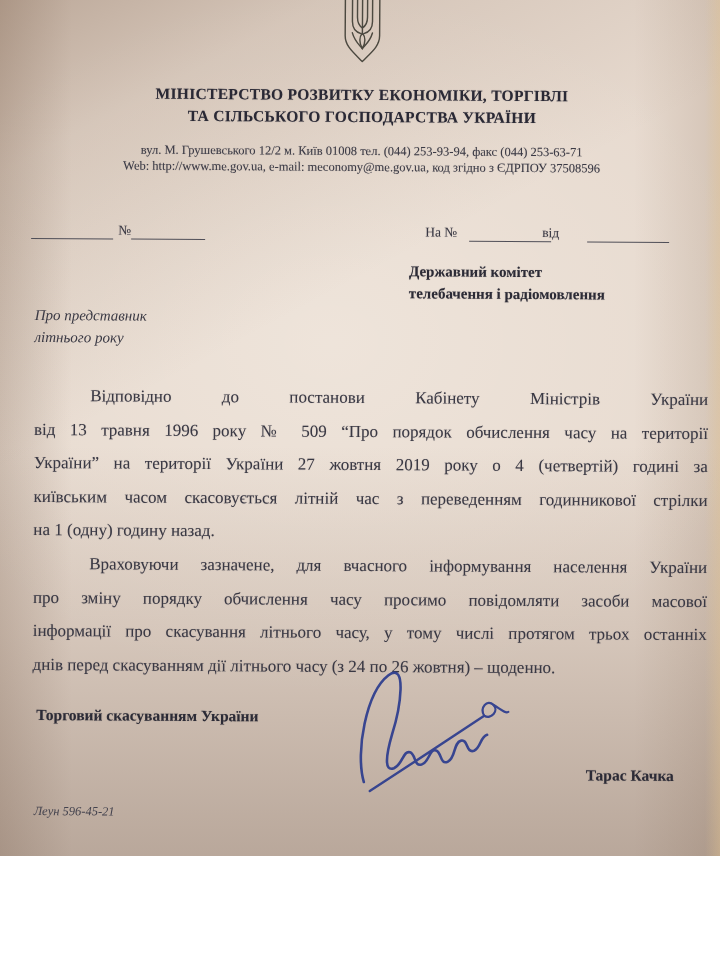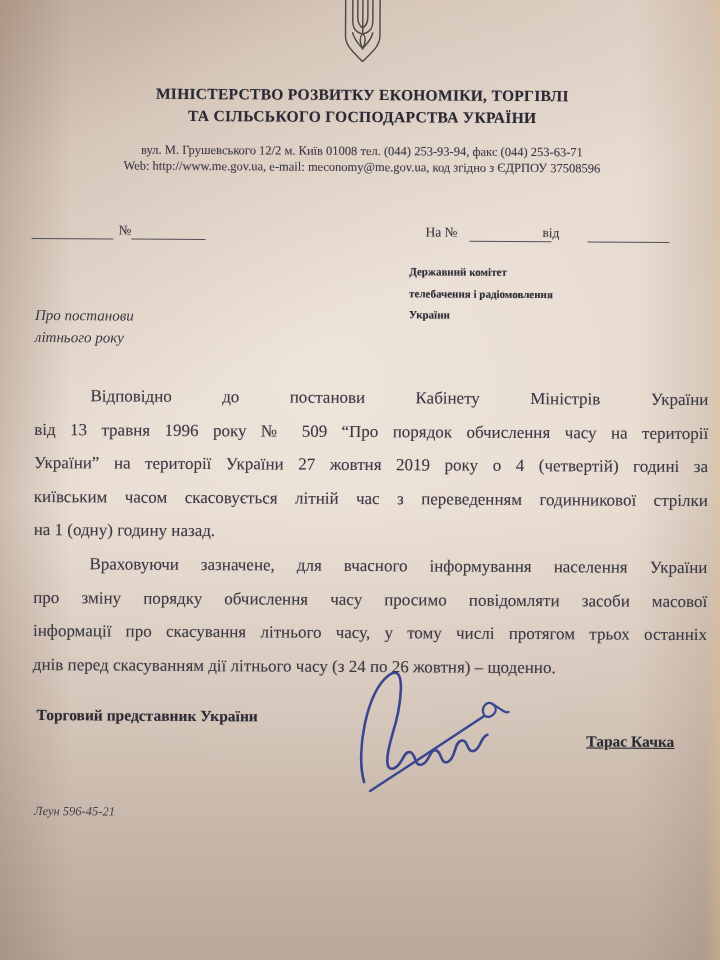--- a/index.html
+++ b/index.html
@@ -2,21 +2,21 @@
 <html><head>
 <meta charset="utf-8">
 <style>
   html,body{margin:0;padding:0;}
   body{
     width:720px;height:960px;overflow:hidden;
     font-family:"Liberation Serif","DejaVu Serif",serif;
     background:#b09а8c;
   }
   .photo{
-    position:relative;width:720px;height:960px;overflow:hidden;
+    position:relative;width:720px;height:856px;overflow:hidden;
     background:
       
       linear-gradient(to left, rgba(228,197,146,.40) 0px, rgba(228,197,146,.16) 9px, rgba(0,0,0,0) 15px),
       
       linear-gradient(152deg, rgba(118,88,66,.38) 0%, rgba(118,88,66,.16) 14%, rgba(0,0,0,0) 38%),
       
       linear-gradient(to bottom, rgba(0,0,0,0) 52%, rgba(104,76,58,.14) 74%, rgba(96,70,54,.34) 100%),
       
       linear-gradient(to right, rgba(110,82,62,.22) 0%, rgba(0,0,0,0) 10%, rgba(0,0,0,0) 88%, rgba(124,94,68,.18) 100%),
       
@@ -42,34 +42,34 @@
   .ref-blank{border-bottom:1.2px solid #504f58;}
   .ref-blank1{left:30px;width:82px;}
   .ref-no{left:117px;}
   .ref-blank2{left:130px;width:74px;}
   .ref-onno{left:424px;}
   .ref-blank3{left:468px;width:82px;}
   .ref-vid{left:541px;}
   .ref-blank4{left:586px;width:82px;}
 
   .recipient{position:absolute;left:408px;top:261px;font-weight:bold;
-    font-size:11px;line-height:21.5px;color:#2c2b36;text-shadow:0 0 1px rgba(44,43,54,.35);}
+    font-size:15px;line-height:21.5px;color:#2c2b36;text-shadow:0 0 1px rgba(44,43,54,.35);}
   .subject{position:absolute;left:34px;top:306px;font-style:italic;
     font-size:15px;line-height:22px;color:#3a3944;}
 
   .bodytext{position:absolute;left:34px;top:381px;width:674px;
     font-size:17px;line-height:33.6px;color:#3a3944;text-shadow:0 0 1px rgba(58,57,68,.30);}
   .jline{text-align:justify;text-align-last:justify;white-space:normal;}
   .lline{text-align:left;}
   .findent{text-indent:56px;}
 
   .sig-title{position:absolute;left:38px;top:706px;font-weight:bold;
     font-size:15.5px;line-height:22.5px;color:#2c2b36;text-shadow:0 0 1px rgba(44,43,54,.35);}
-  .sig-name{position:absolute;right:44px;top:731px;font-weight:bold;
-    font-size:15.5px;color:#2c2b36;text-shadow:0 0 1px rgba(44,43,54,.35);text-decoration:underline;}
+  .sig-name{position:absolute;right:44px;top:765px;font-weight:bold;
+    font-size:15.5px;color:#2c2b36;text-shadow:0 0 1px rgba(44,43,54,.35);}
   .signature{position:absolute;left:352px;top:660px;width:160px;height:138px;}
   .executor{position:absolute;left:36px;top:806px;font-style:italic;
     font-size:12.5px;color:#44434e;}
 </style>
 </head>
 <body>
 
 <div class="photo">
   <div class="content">
 
@@ -101,42 +101,41 @@
       <span class="ref-blank ref-blank2"></span>
       <span class="ref-onno txt">На №</span>
       <span class="ref-blank ref-blank3"></span>
       <span class="ref-vid txt">від</span>
       <span class="ref-blank ref-blank4"></span>
     </div>
 
     <div class="recipient">
       <div>Державний комітет</div>
       <div>телебачення і радіомовлення</div>
-      <div>України</div>
     </div>
 
     <div class="subject">
-      <div>Про постанови</div>
+      <div>Про представник</div>
       <div>літнього року</div>
     </div>
 
     <div class="bodytext">
       <div class="jline findent">Відповідно до постанови Кабінету Міністрів України</div>
       <div class="jline">від 13 травня 1996 року № 509 “Про порядок обчислення часу на території</div>
       <div class="jline">України” на території України 27 жовтня 2019 року о 4 (четвертій) годині за</div>
       <div class="jline">київським часом скасовується літній час з переведенням годинникової стрілки</div>
       <div class="lline">на 1 (одну) годину назад.</div>
       <div class="jline findent">Враховуючи зазначене, для вчасного інформування населення України</div>
       <div class="jline">про зміну порядку обчислення часу просимо повідомляти засоби масової</div>
       <div class="jline">інформації про скасування літнього часу, у тому числі протягом трьох останніх</div>
       <div class="lline">днів перед скасуванням дії літнього часу (з 24 по 26 жовтня) – щоденно.</div>
     </div>
 
     <div class="sig-title">
-      <div>Торговий представник України</div>
+      <div>Торговий скасуванням України</div>
     </div>
 
     <svg class="signature" viewBox="0 0 160 138" fill="none" stroke="#2c3c8e" stroke-linecap="round" stroke-linejoin="round" opacity="0.92">
       <path stroke-width="2.6" d="M14 122 C5 92 16 32 38 15 C57 1 50 48 42 74 C36 95 34 112 44 108 C53 104 53 90 60 92 C66 94 64 107 72 104 C80 101 79 88 86 90 C92 92 90 105 98 101 C106 97 103 82 111 80 C118 78 116 93 124 90 C131 87 130 76 137 74"></path>
       <path stroke-width="2.4" d="M20 131 C58 106 100 78 134 55"></path>
       <path stroke-width="2.2" d="M134 55 C129 47 137 38 143 44 C149 50 141 59 134 55"></path>
       <path stroke-width="2.2" d="M143 44 C150 48 155 53 158 51"></path>
     </svg>
 
     <div class="sig-name">Тарас Качка</div>

